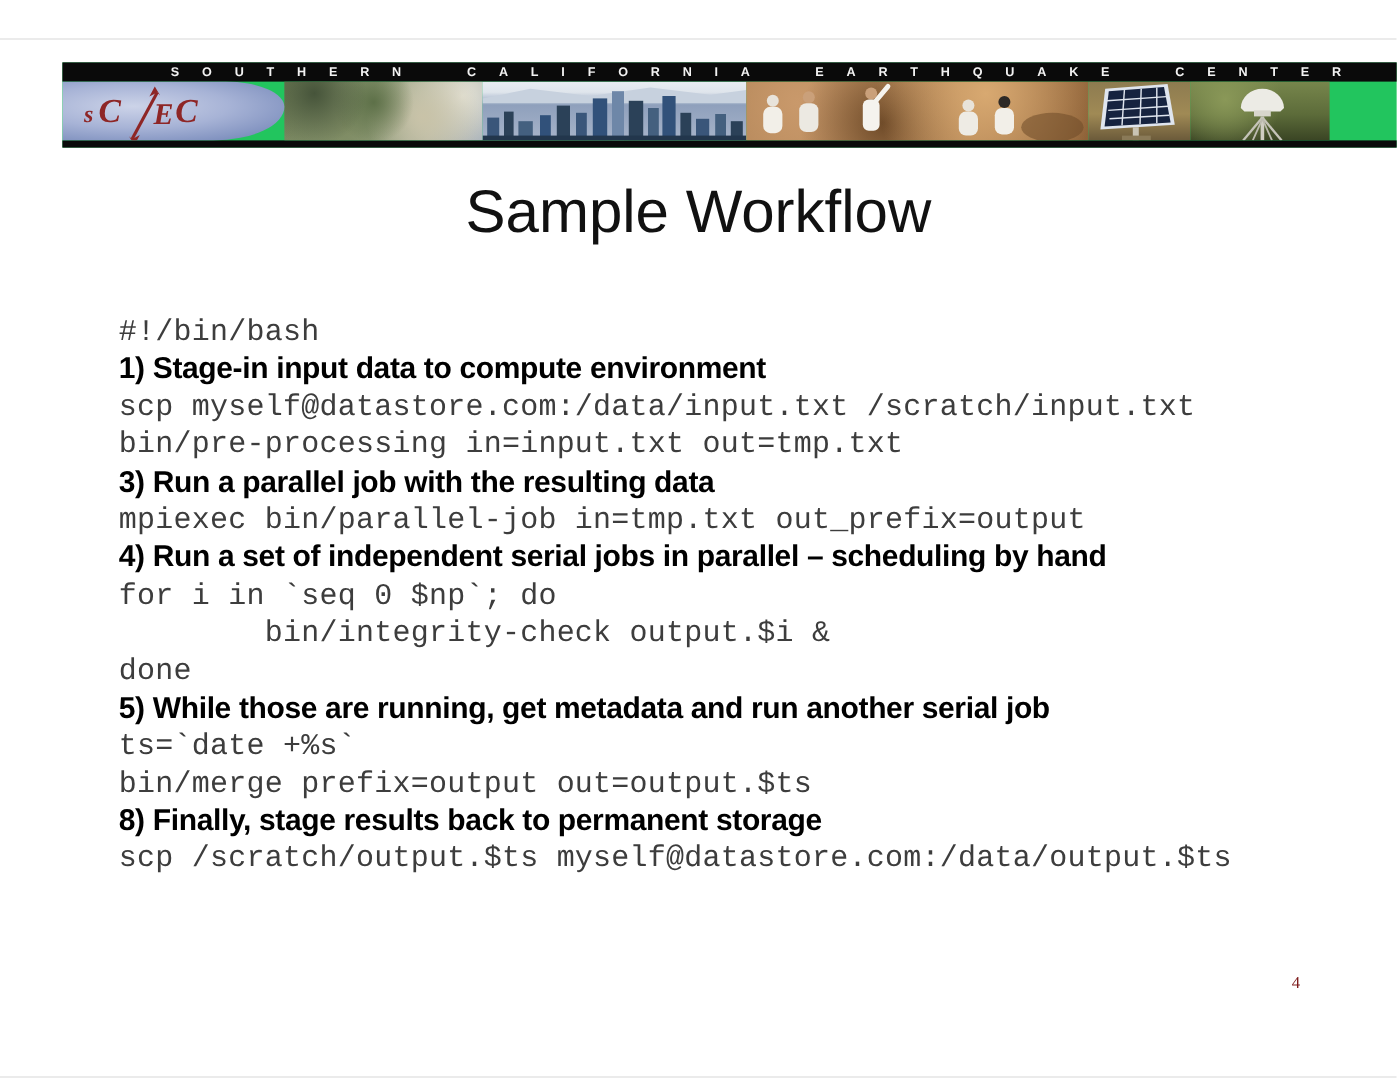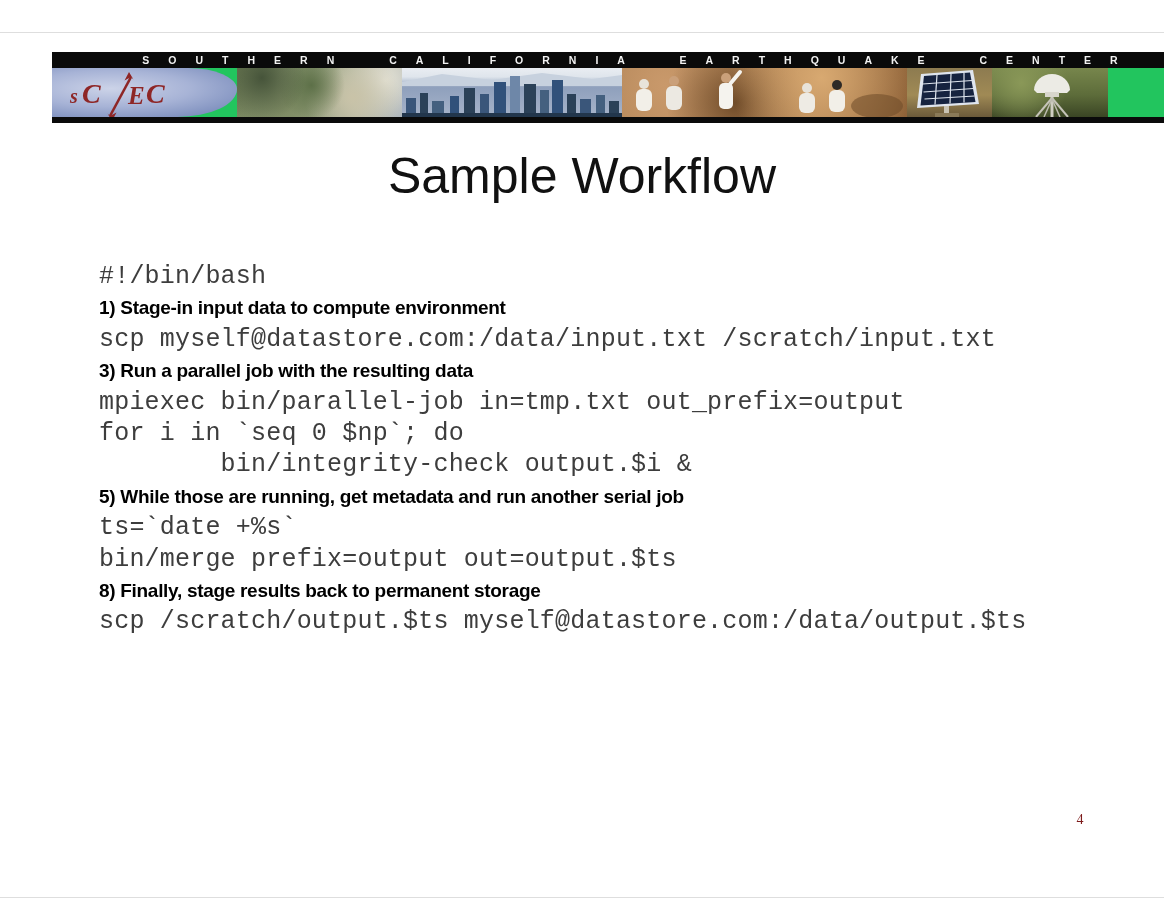--- a/index.html
+++ b/index.html
@@ -72,21 +72,21 @@
 
   
   .title{
     position:absolute;left:0;top:148px;width:1164px;margin:0;
     text-align:center;font-weight:400;font-size:50px;line-height:56px;
     color:#111111;letter-spacing:0;}
   .content{position:absolute;left:99px;top:261px;width:1020px;}
   .line{height:31.4px;line-height:31.4px;white-space:pre;}
   .line.heading{
     font-family:"Liberation Sans",sans-serif;font-weight:bold;
-    font-size:19px;color:#000000;letter-spacing:-0.3px;}
+    font-size:25px;color:#000000;letter-spacing:-0.3px;}
   .line.code{
     font-family:"Liberation Mono","DejaVu Sans Mono",monospace;
     font-size:25px;color:#3d3d3d;letter-spacing:0.2px;}
   .page-number{
     position:absolute;left:1060px;top:812px;width:40px;text-align:center;
     font-family:"Liberation Serif",serif;font-size:14px;color:#7d1b1b;}
 </style>
 </head>
 <body>
 
@@ -186,24 +186,27 @@
     </div>
     <div class="banner-bottom"></div>
   </div>
 
   <h1 class="title">Sample Workflow</h1>
 
   <div class="content" id="content">
       <div class="line code">#!/bin/bash</div>
       <div class="line heading">1) Stage-in input data to compute environment</div>
       <div class="line code">scp myself@datastore.com:/data/input.txt /scratch/input.txt</div>
+      <div class="line code">bin/pre-processing in=input.txt out=tmp.txt</div>
       <div class="line heading">3) Run a parallel job with the resulting data</div>
       <div class="line code">mpiexec bin/parallel-job in=tmp.txt out_prefix=output</div>
+      <div class="line heading">4) Run a set of independent serial jobs in parallel – scheduling by hand</div>
       <div class="line code">for i in `seq 0 $np`; do</div>
       <div class="line code">        bin/integrity-check output.$i &amp;</div>
+      <div class="line code">done</div>
       <div class="line heading">5) While those are running, get metadata and run another serial job</div>
       <div class="line code">ts=`date +%s`</div>
       <div class="line code">bin/merge prefix=output out=output.$ts</div>
       <div class="line heading">8) Finally, stage results back to permanent storage</div>
       <div class="line code">scp /scratch/output.$ts myself@datastore.com:/data/output.$ts</div>
     </div>
 
   <div class="page-number">4</div>
 
   <div class="hairline bottom"></div>

